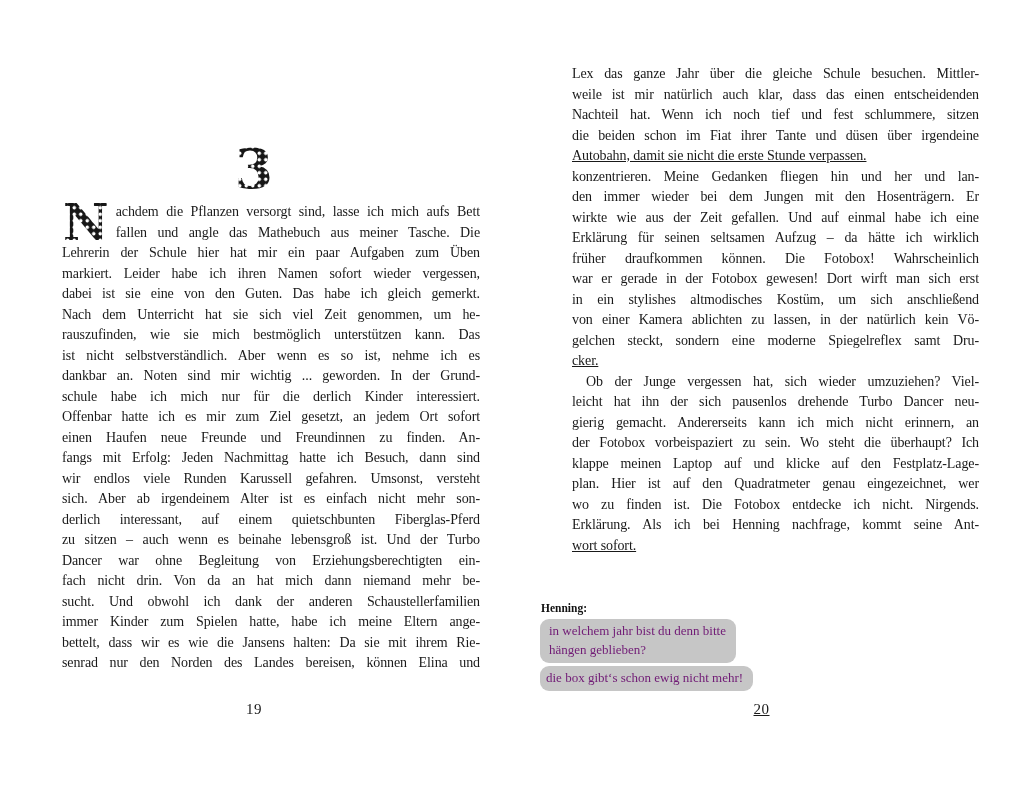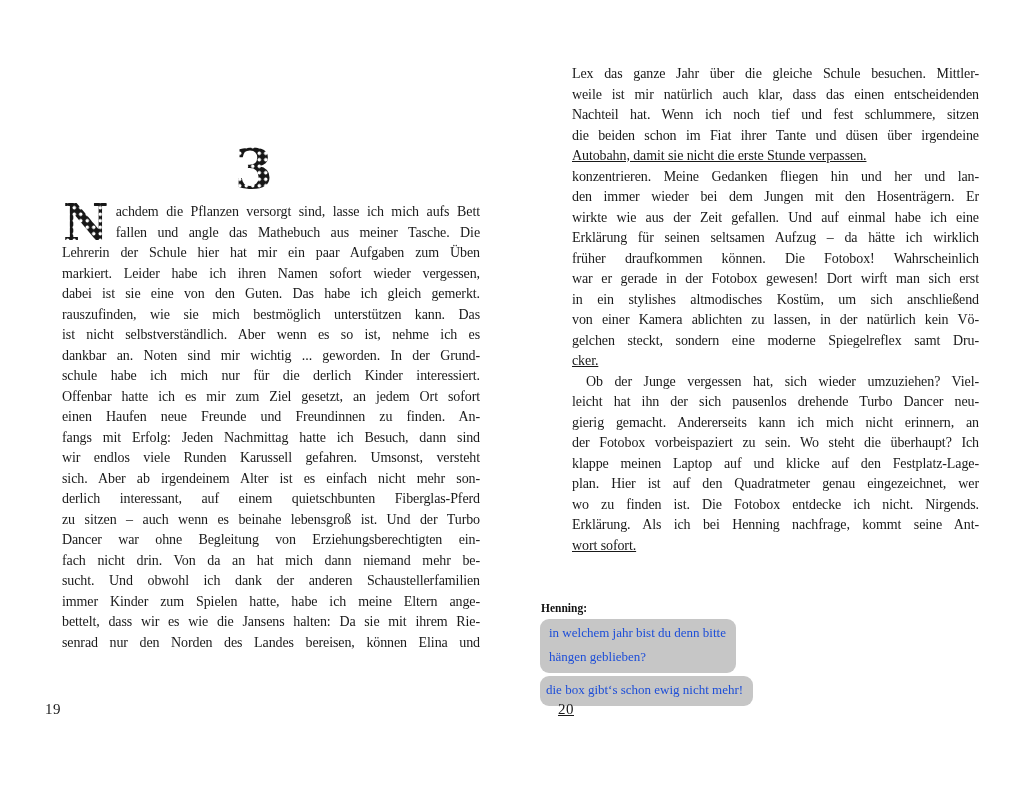--- a/index.html
+++ b/index.html
@@ -54,21 +54,21 @@
     display:block;
     float:left;
     font-size:50px;
     line-height:41px;
     height:41px;
     margin:0 7px 0 1px;
   }
 
   .pagenum{
     position:absolute;top:701px;
-    text-align:left;
+    text-align:center;
     font-size:15px;
     letter-spacing:0.5px;
   }
   .pagenum-left{left:45px;width:418px;}
   .pagenum-right{left:558px;width:407px;text-decoration:underline;}
 
   .chat{
     position:absolute;left:540px;top:602px;width:407px;
     font-family:Liberation Serif, serif;
   }
@@ -77,42 +77,43 @@
     font-weight:bold;
     margin:0 0 5px 1px;
     color:#111111;
   }
   .bubble{
     display:table;
     background:#c6c6c6;
     border-radius:9px;
     padding:2px 10px 4px 9px;
     font-size:13px;
-    line-height:24px;
-    color:#1d4ed8;
+    line-height:19px;
+    color:#701a75;
     margin-bottom:3px;
     white-space:pre-line;
   }
 </style>
 </head>
 <body style="background: rgb(255, 255, 255); color: rgb(25, 25, 25);">
 
 <div class="page">
 
   <div class="chapter-wrap">
     <span class="dotted chapter-num" style="background-color: rgb(22, 22, 22);">3</span>
   </div>
 
   <div class="body-col body-left">
     <span class="dotted drop-cap" style="background-color: rgb(22, 22, 22);">N</span>
   <div class="bline">achdem die Pflanzen versorgt sind, lasse ich mich aufs Bett</div>
       <div class="bline">fallen und angle das Mathebuch aus meiner Tasche. Die</div>
       <div class="bline">Lehrerin der Schule hier hat mir ein paar Aufgaben zum Üben</div>
       <div class="bline">markiert. Leider habe ich ihren Namen sofort wieder vergessen,</div>
       <div class="bline">dabei ist sie eine von den Guten. Das habe ich gleich gemerkt.</div>
+      <div class="bline">Nach dem Unterricht hat sie sich viel Zeit genommen, um he-</div>
       <div class="bline">rauszufinden, wie sie mich bestmöglich unterstützen kann. Das</div>
       <div class="bline">ist nicht selbstverständlich. Aber wenn es so ist, nehme ich es</div>
       <div class="bline">dankbar an. Noten sind mir wichtig ... geworden. In der Grund-</div>
       <div class="bline">schule habe ich mich nur für die derlich Kinder interessiert.</div>
       <div class="bline">Offenbar hatte ich es mir zum Ziel gesetzt, an jedem Ort sofort</div>
       <div class="bline">einen Haufen neue Freunde und Freundinnen zu finden. An-</div>
       <div class="bline">fangs mit Erfolg: Jeden Nachmittag hatte ich Besuch, dann sind</div>
       <div class="bline">wir endlos viele Runden Karussell gefahren. Umsonst, versteht</div>
       <div class="bline">sich. Aber ab irgendeinem Alter ist es einfach nicht mehr son-</div>
       <div class="bline">derlich interessant, auf einem quietschbunten Fiberglas-Pferd</div>

